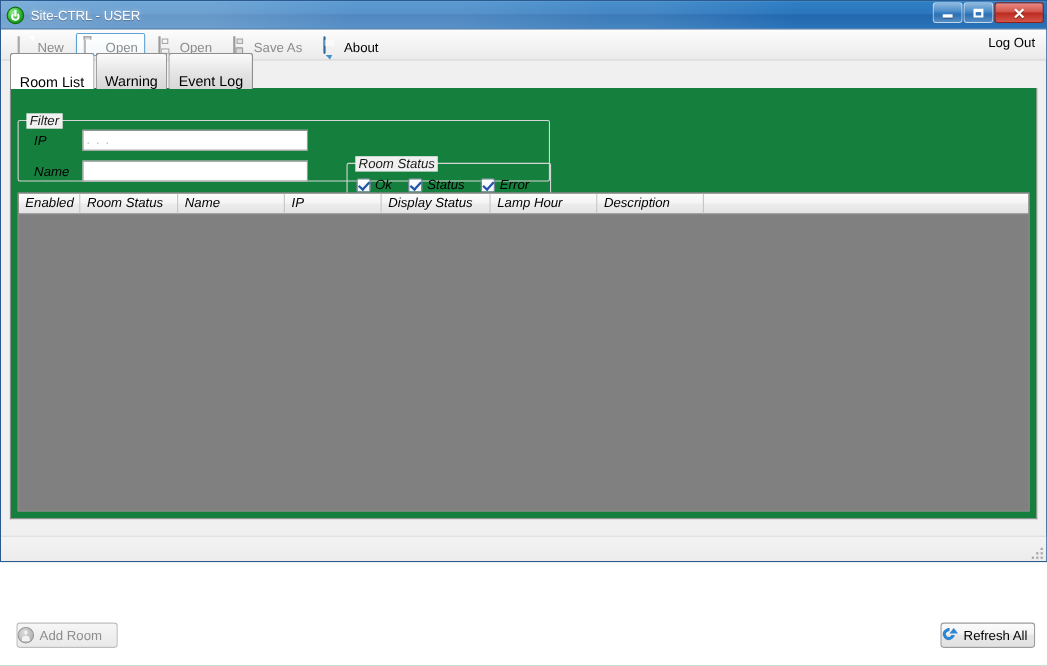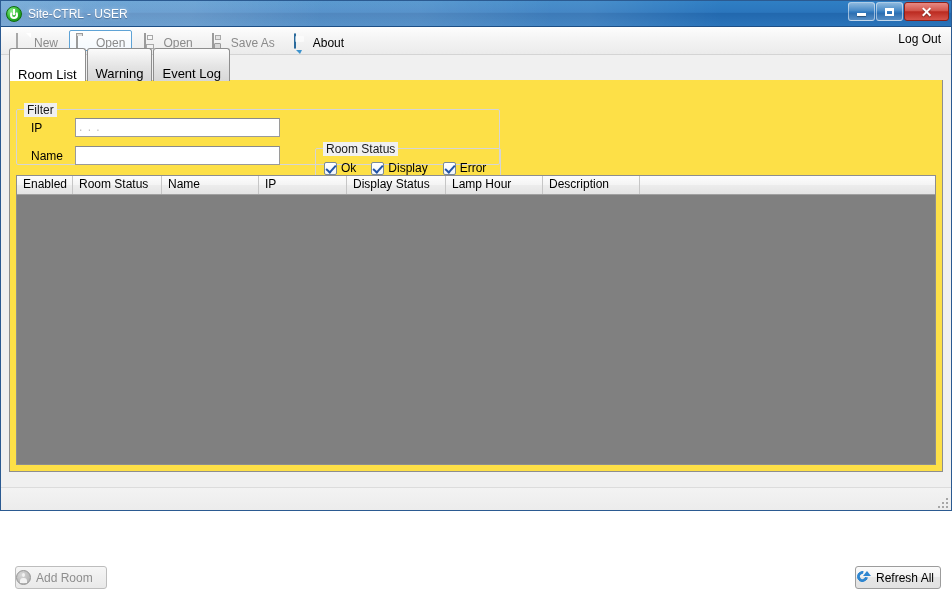--- a/index.html
+++ b/index.html
@@ -294,21 +294,22 @@
     left: 8px; right: 8px;
     top: 53px; bottom: 38px;
     background: #f0f0f0;
     border: 1px solid #8e8e8e;
     border-top: none;
     box-sizing: border-box;
   }
   #tabpage-inner {
     position: absolute;
     left: 0; right: 0; top: 0; bottom: 0;
-    background: #fde047;
+    background: #15803d;
+    font-style: italic;
   }
 
   
   .groupbox {
     position: absolute;
     border: 1px solid #d5d5d5;
     border-radius: 2px;
     box-sizing: border-box;
   }
   .groupbox > .gb-title {
@@ -580,21 +581,21 @@
 
           <div class="groupbox" id="gb-status">
             <span class="gb-title">Room Status</span>
             <div class="checkbox-row">
               <label class="cb">
                 <span class="cb-box checked"></span>
                 <span>Ok</span>
               </label>
               <label class="cb">
                 <span class="cb-box checked"></span>
-                <span>Display</span>
+                <span>Status</span>
               </label>
               <label class="cb">
                 <span class="cb-box checked"></span>
                 <span>Error</span>
               </label>
             </div>
           </div>
         </div>
 
         <div id="grid">

